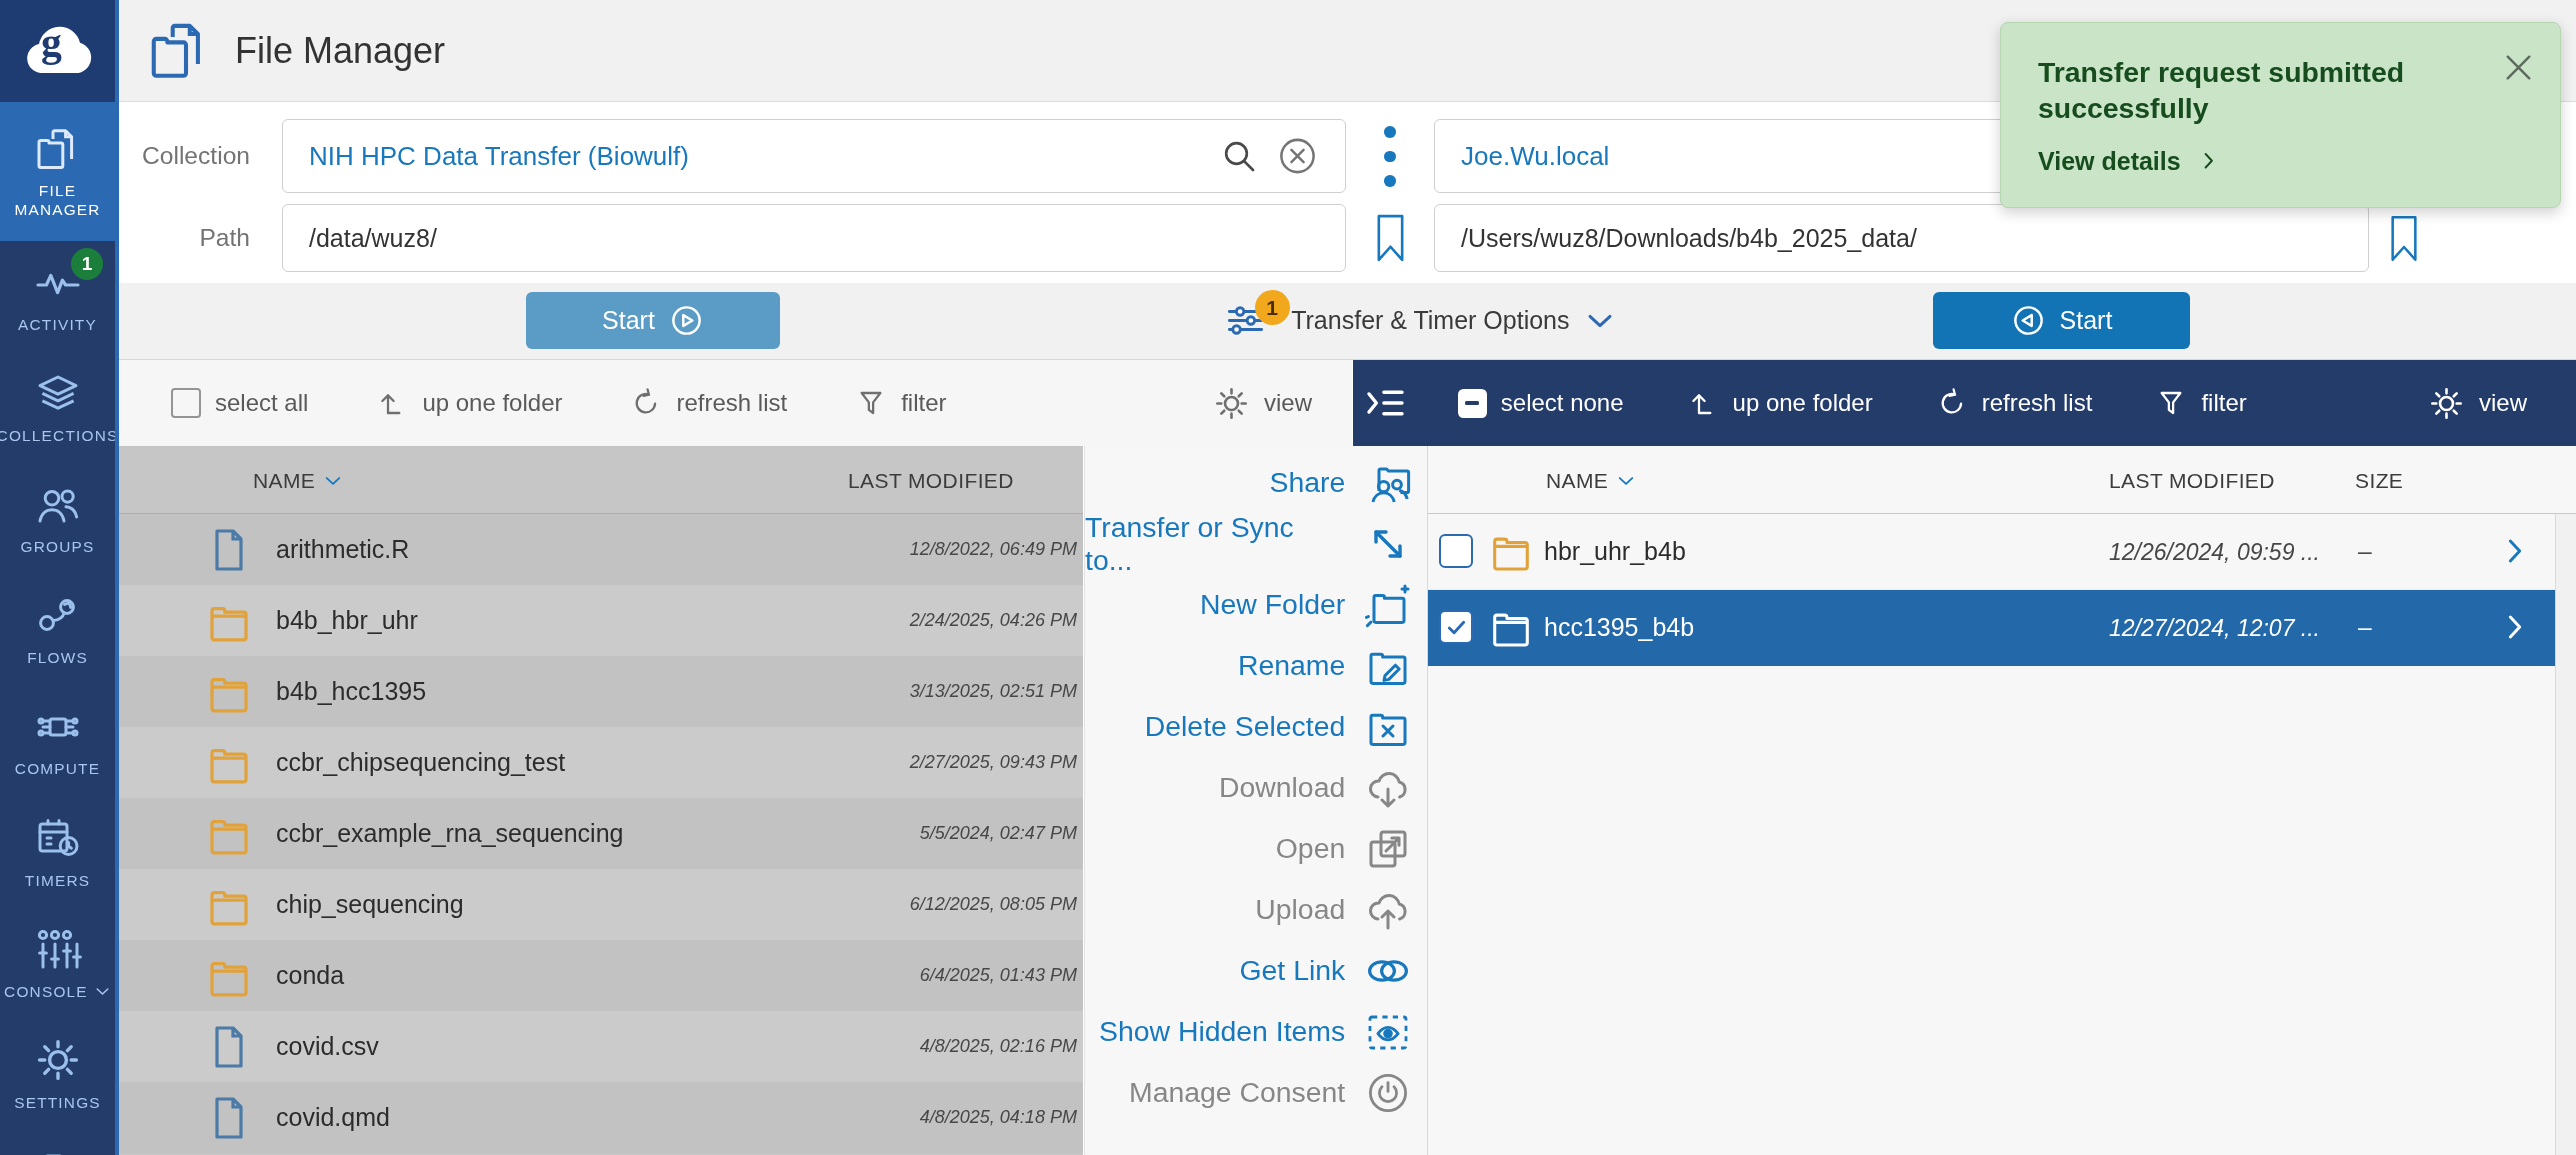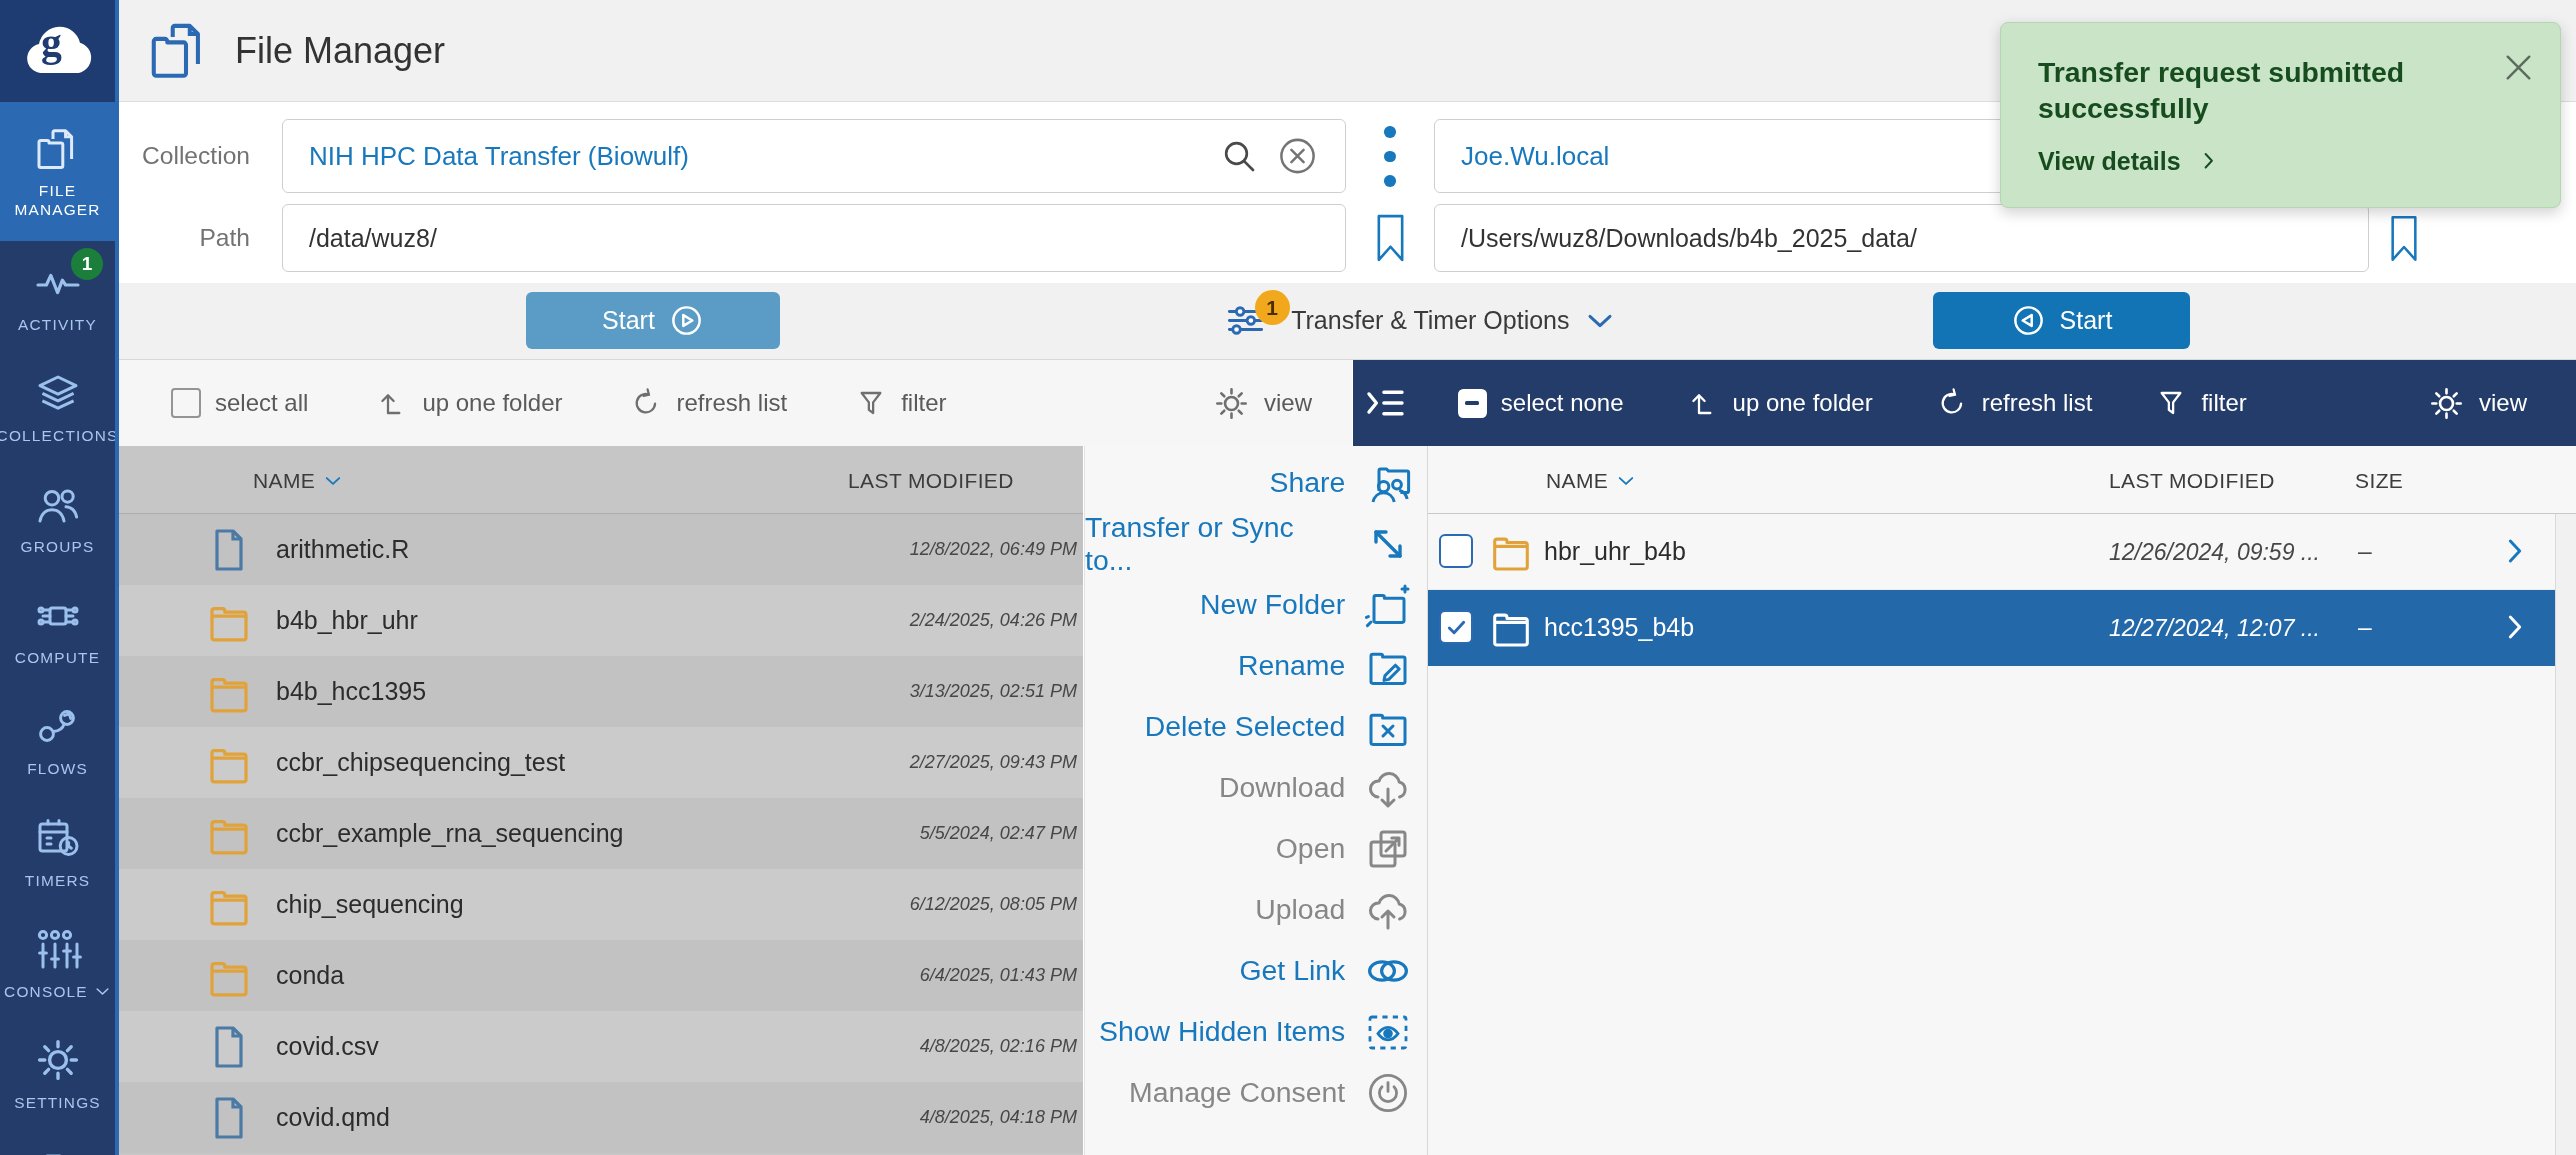--- a/index.html
+++ b/index.html
@@ -407,32 +407,32 @@
       <span class="nicon">
           <svg width="48" height="48" viewBox="0 0 62 62">
             <use href="#i-groups"></use>
           </svg>
         </span>
       <span class="nav-label">GROUPS</span>
     </div>
     <div class="nav-item">
       <span class="nicon">
           <svg width="48" height="48" viewBox="0 0 62 62">
+            <use href="#i-flows"></use>
+          </svg>
+        </span>
+      <span class="nav-label">FLOWS</span>
+    </div>
+    <div class="nav-item">
+      <span class="nicon">
+          <svg width="48" height="48" viewBox="0 0 62 62">
             <use href="#i-compute"></use>
           </svg>
         </span>
       <span class="nav-label">COMPUTE</span>
-    </div>
-    <div class="nav-item">
-      <span class="nicon">
-          <svg width="48" height="48" viewBox="0 0 62 62">
-            <use href="#i-flows"></use>
-          </svg>
-        </span>
-      <span class="nav-label">FLOWS</span>
     </div>
     <div class="nav-item">
       <span class="nicon">
           <svg width="48" height="48" viewBox="0 0 62 62">
             <use href="#i-timers"></use>
           </svg>
         </span>
       <span class="nav-label">TIMERS</span>
     </div>
     <div class="nav-item">

